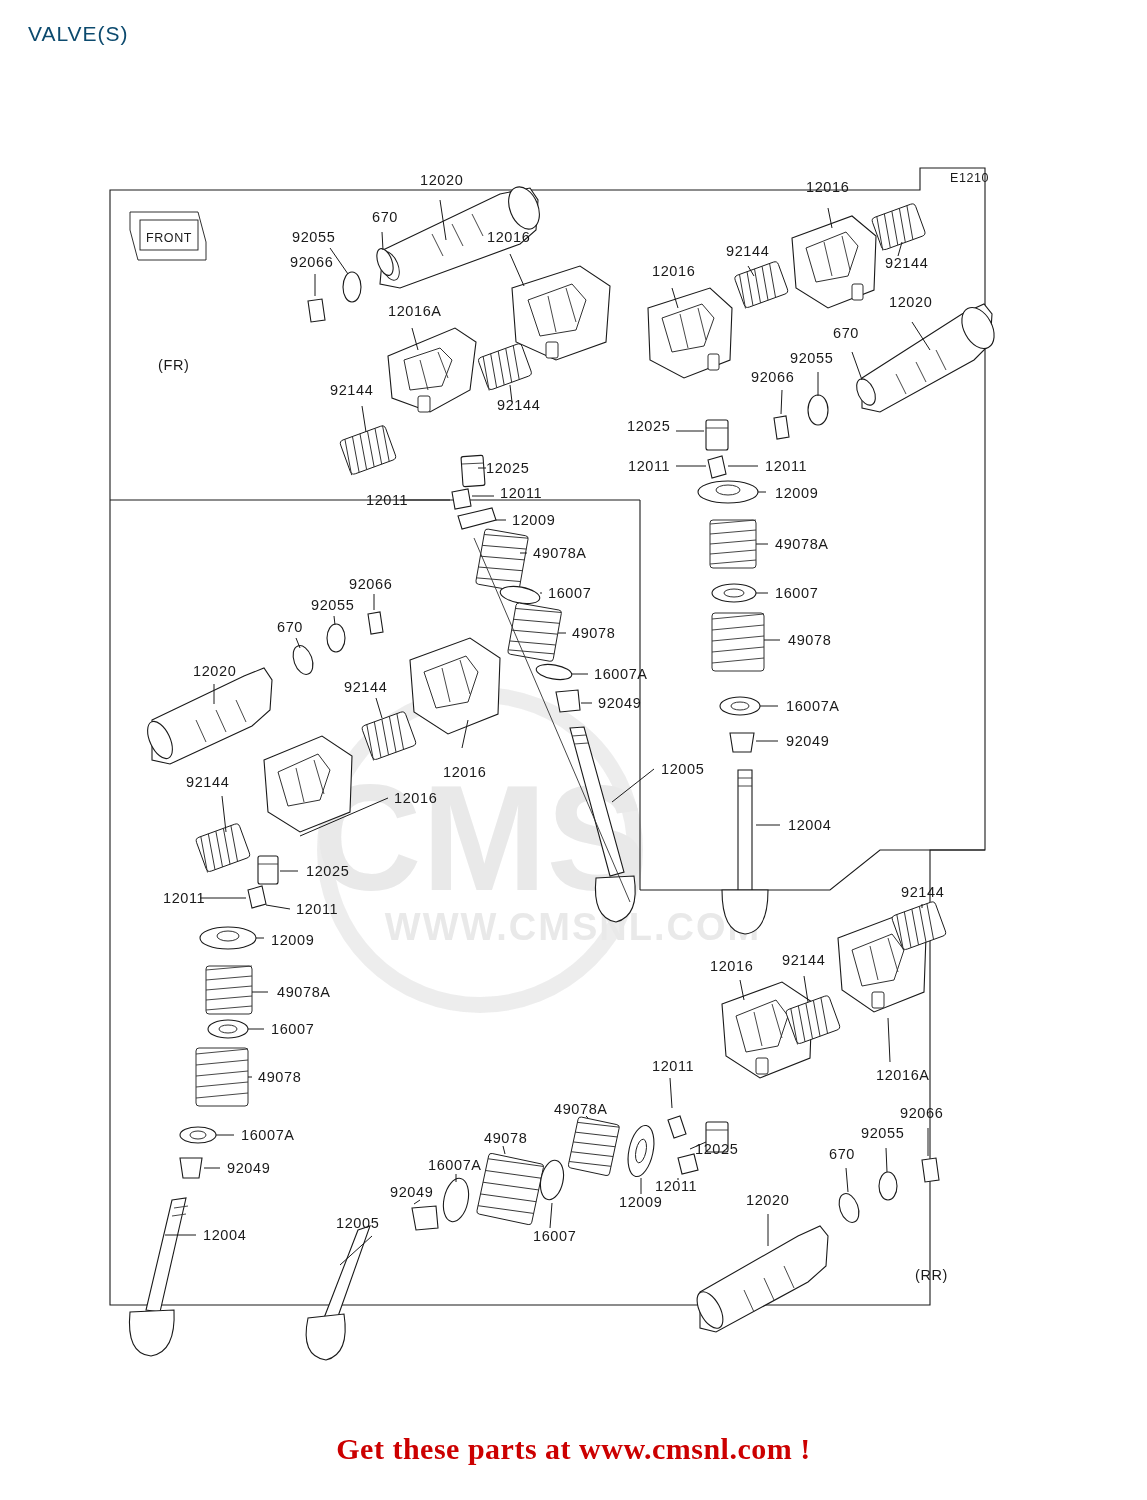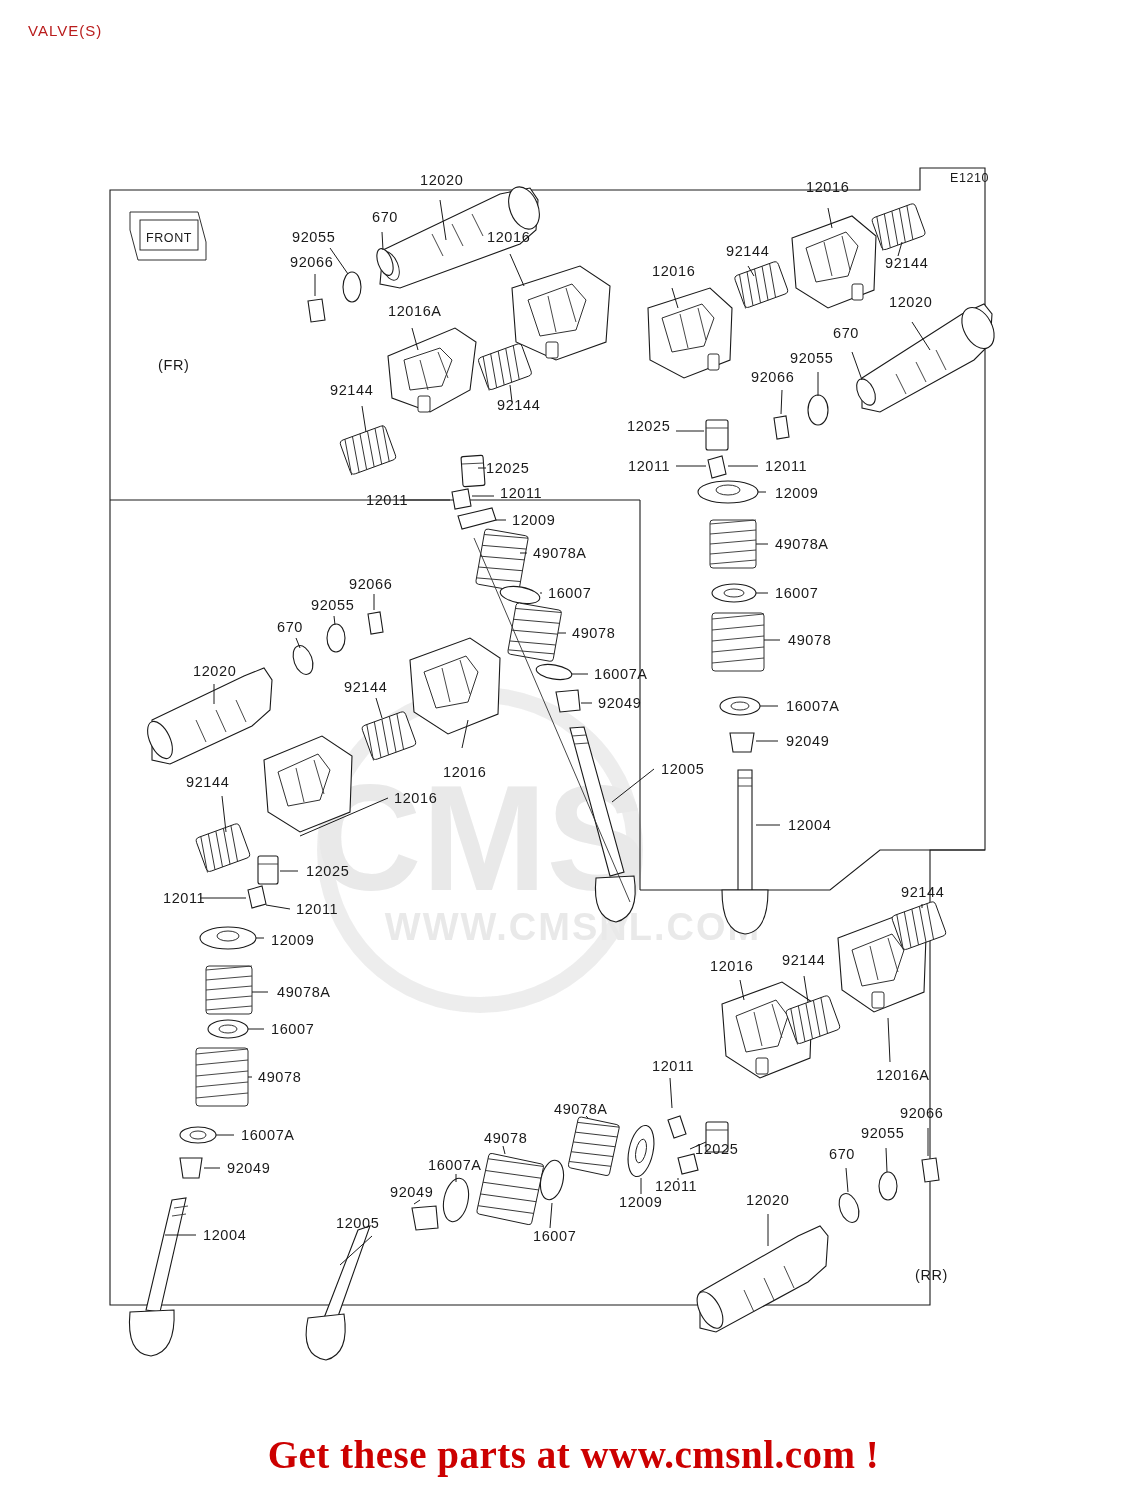--- a/index.html
+++ b/index.html
@@ -18,33 +18,33 @@
   #page {
     position: absolute;
     left: 0; top: 0;
     width: 1147px;
     height: 1500px;
   }
   .title {
     position: absolute;
     left: 28px;
     top: 22px;
-    font-size: 15px;
+    font-size: 21px;
     letter-spacing: 1px;
-    color: #b91c1c;
+    color: #0c4a6e;
   }
   .footer {
     position: absolute;
     left: 0;
     top: 1432px;
     width: 1147px;
     text-align: center;
     font-family: "Liberation Serif", serif;
     font-weight: bold;
-    font-size: 39px;
+    font-size: 30px;
     color: #cc0000;
     letter-spacing: 0.5px;
   }
   .diag {
     position: absolute;
     left: 0;
     top: 60px;
     width: 1147px;
     height: 1360px;
   }

